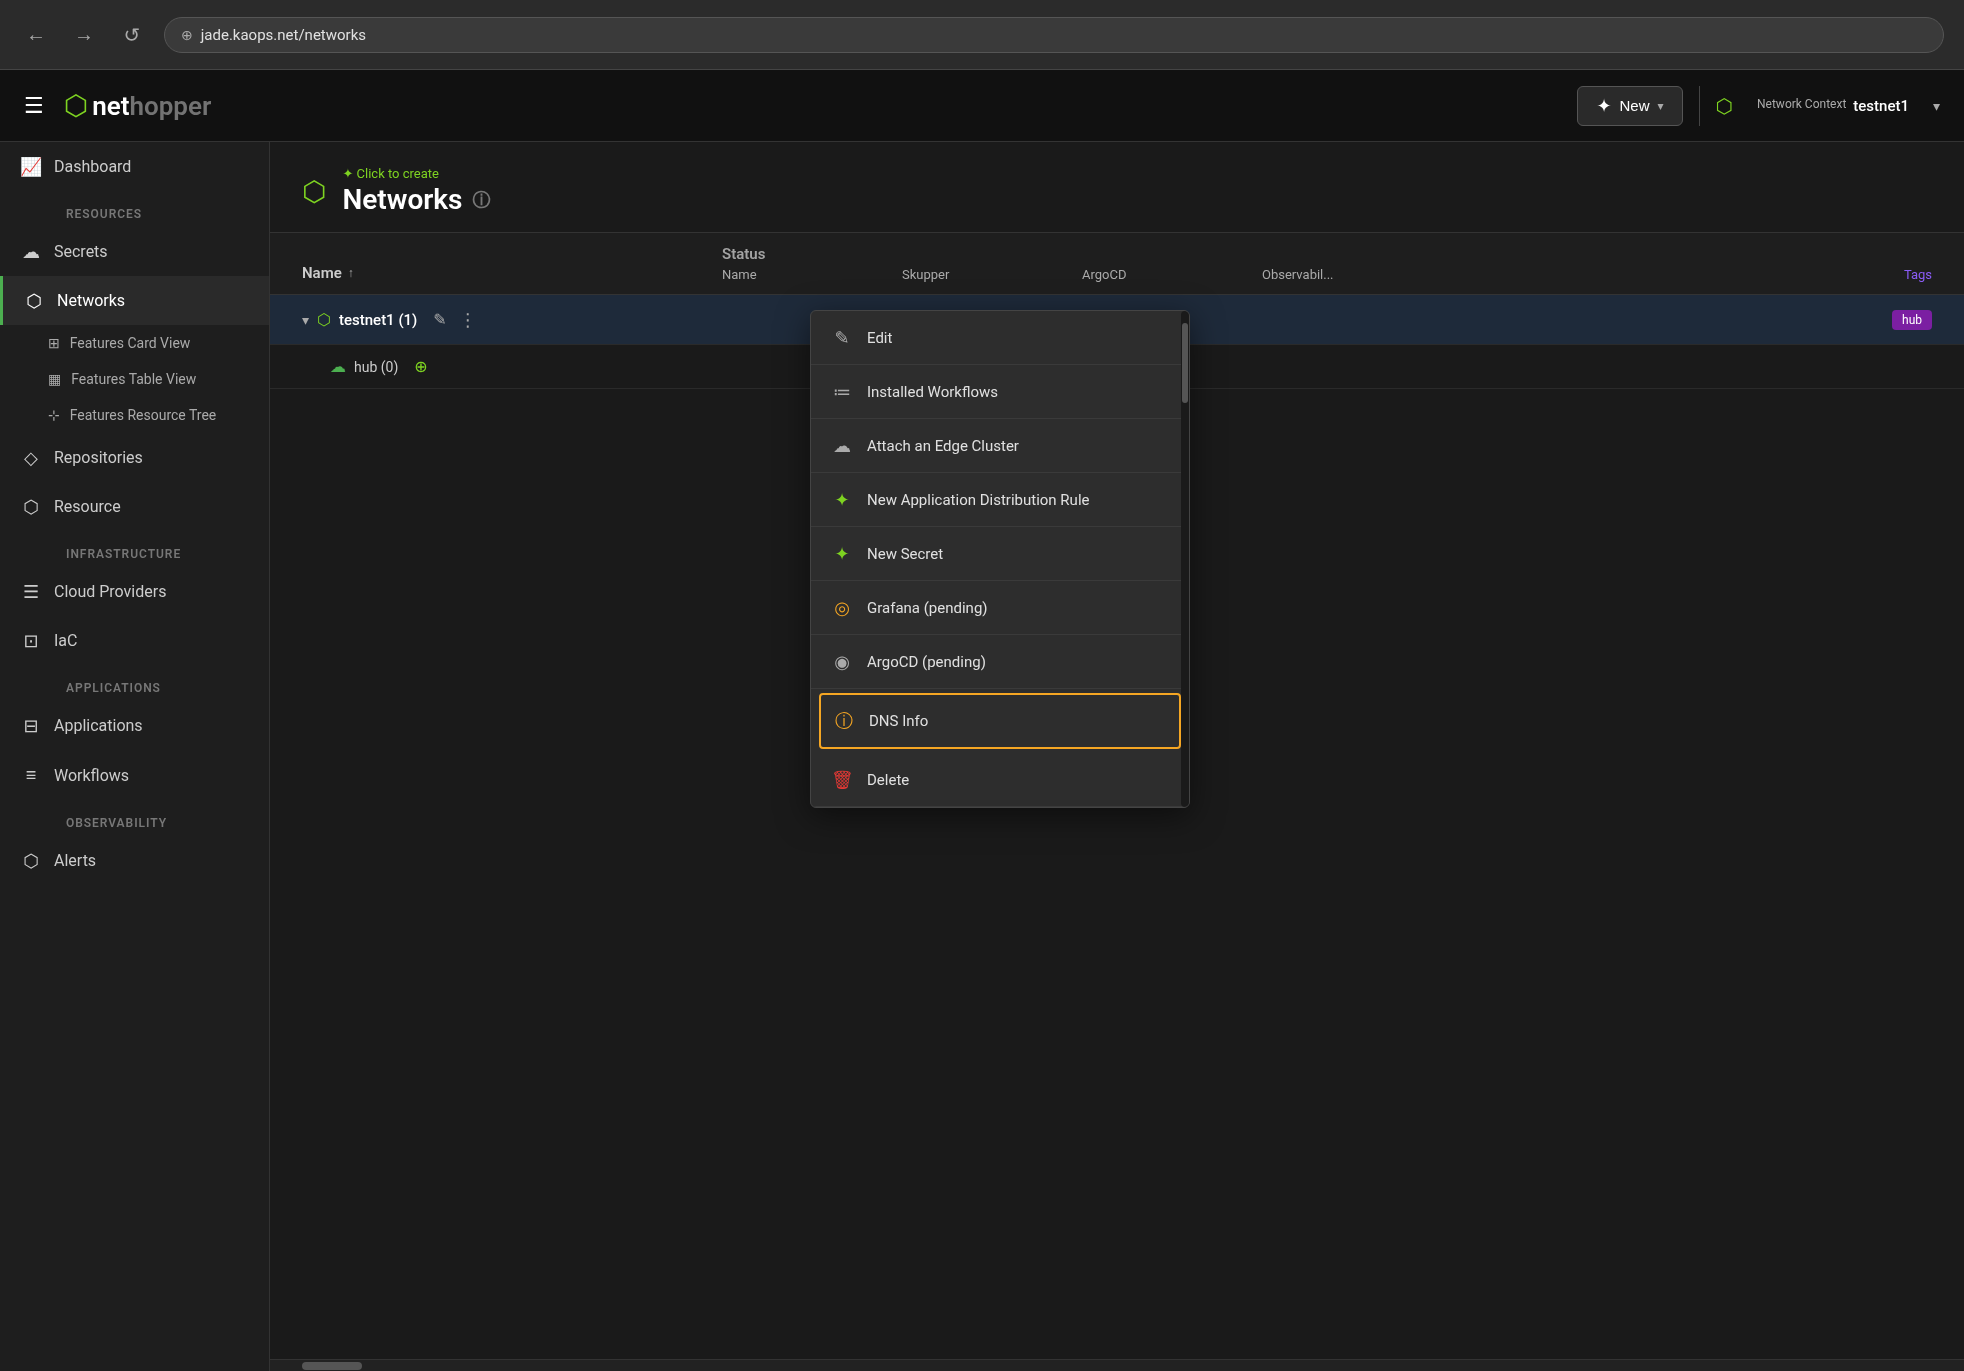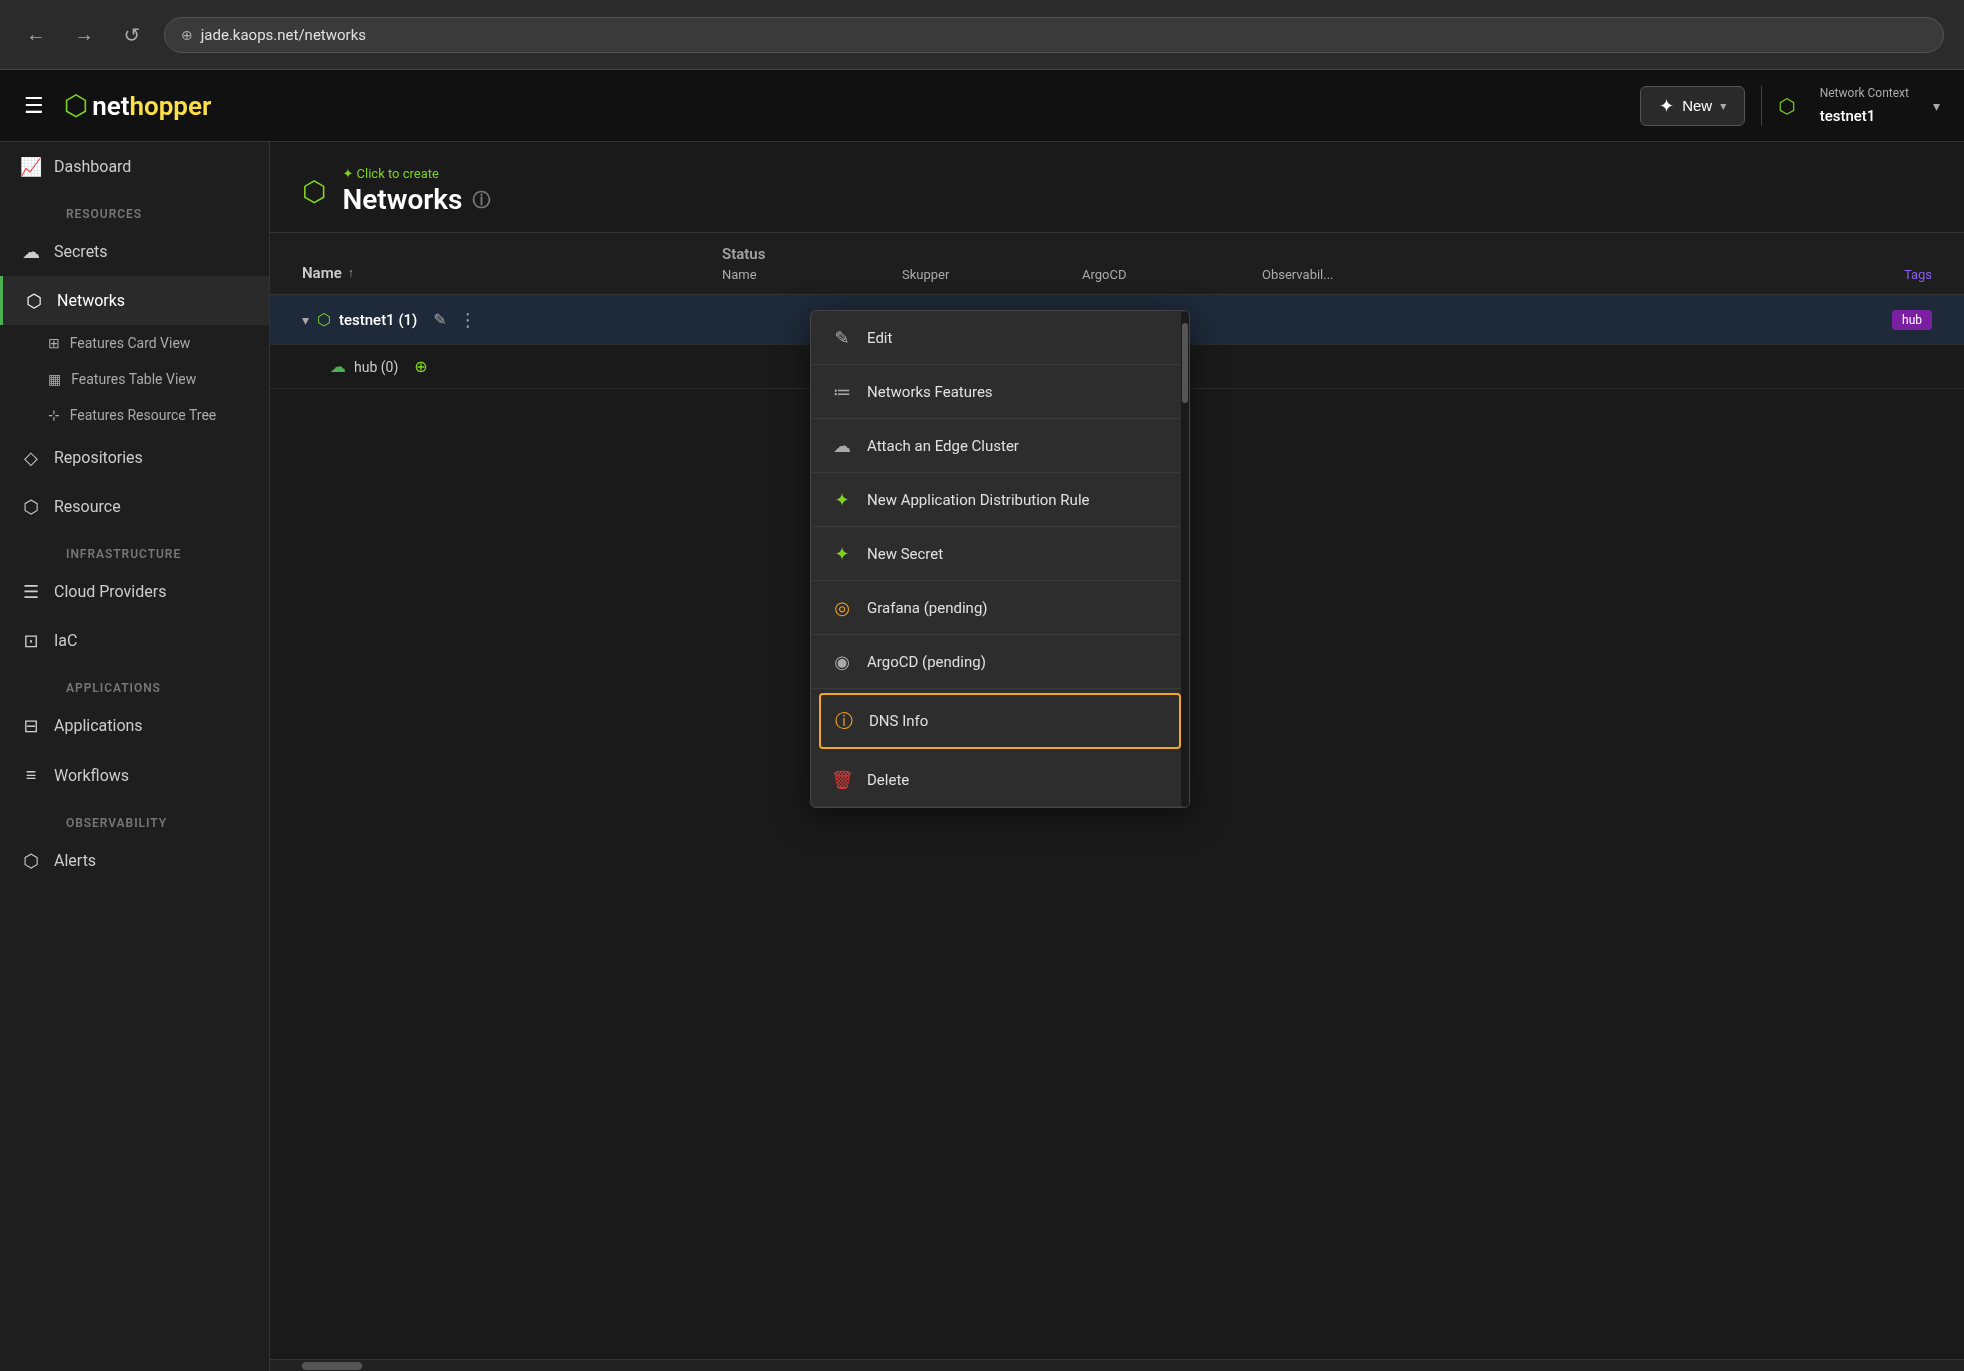--- a/index.html
+++ b/index.html
@@ -51,37 +51,37 @@
       align-items: center;
       padding: 0 24px;
       z-index: 100;
       border-bottom: 1px solid #333;
     }
     .hamburger-btn { background: none; border: none; color: #fff; font-size: 22px; cursor: pointer; margin-right: 20px; }
     .logo-area { display: flex; align-items: center; gap: 4px; flex: 1; }
     .logo-icon { color: #7ed321; font-size: 28px; }
     .logo-text { font-size: 26px; font-weight: 600; }
     .logo-net { color: #fff; }
-    .logo-hopper { color: #fde047; }
+    .logo-hopper { color: #737373; }
     .header-right { display: flex; align-items: center; gap: 16px; }
     .new-btn {
       background: #2a2a2a;
       border: 1px solid #555;
       border-radius: 6px;
       color: #fff;
       padding: 8px 18px;
       font-size: 15px;
       cursor: pointer;
       display: flex; align-items: center; gap: 8px;
     }
     .new-btn-star { color: #fff; font-size: 18px; }
     .new-btn-chevron { color: #aaa; font-size: 12px; }
     .divider-v { width: 1px; height: 40px; background: #444; }
     .network-context {
-      display: flex; flex-direction: column; align-items: flex-start;
+      display: flex; flex-direction: row; align-items: flex-start;
       cursor: pointer;
       gap: 7px;
     }
     .network-context-label { font-size: 12px; color: #aaa; }
     .network-context-value { font-size: 15px; color: #fff; font-weight: 500; }
     .network-context-icon { color: #7ed321; font-size: 20px; margin-right: 8px; }
 
     
     .sidebar {
       width: 270px;
@@ -454,21 +454,21 @@
     <div class="context-menu-overlay">
       <div class="context-menu">
 
         <div class="context-menu-item">
           <span class="menu-icon">✎</span>
           <span>Edit</span>
         </div>
 
         <div class="context-menu-item">
           <span class="menu-icon">≔</span>
-          <span>Networks Features</span>
+          <span>Installed Workflows</span>
         </div>
 
         <div class="context-menu-item">
           <span class="menu-icon">☁</span>
           <span>Attach an Edge Cluster</span>
         </div>
 
         <div class="context-menu-item">
           <span class="menu-icon green">✦</span>
           <span>New Application Distribution Rule</span>

